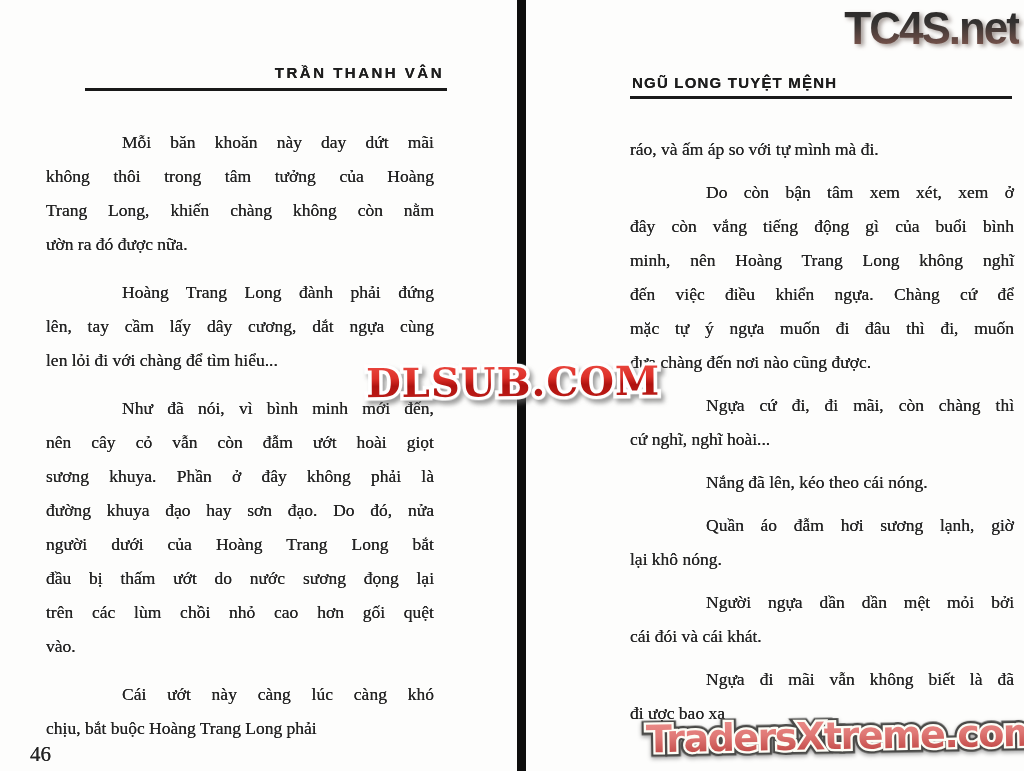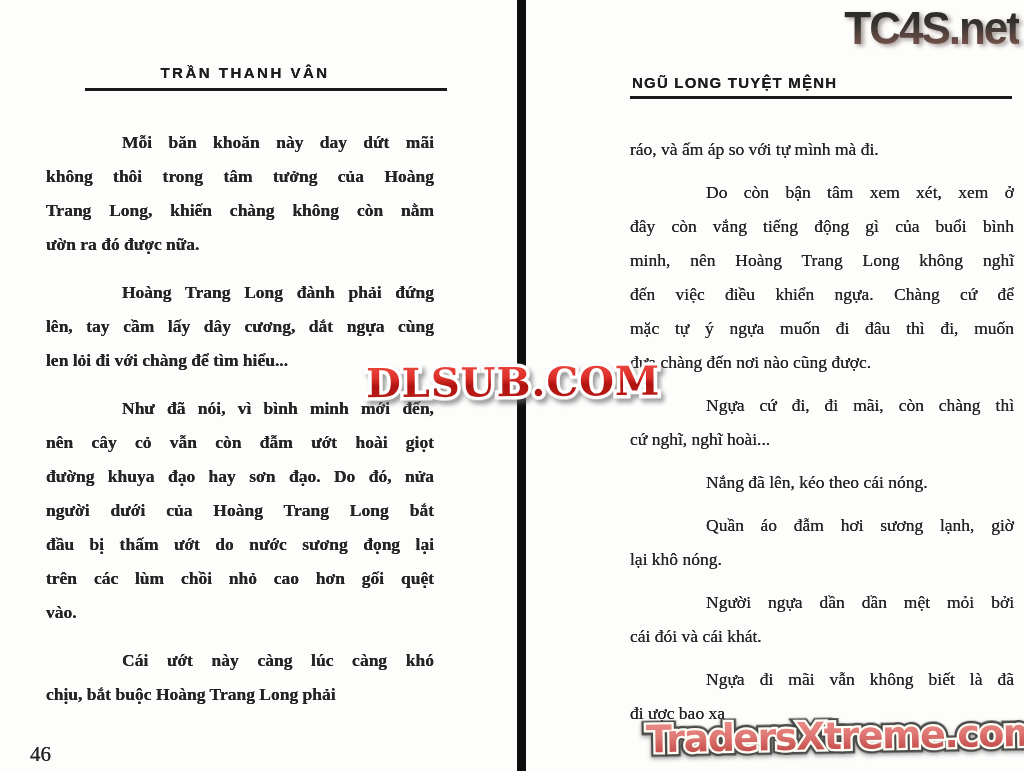--- a/index.html
+++ b/index.html
@@ -13,30 +13,30 @@
   .page-content .line{
     font-size:17.5px;line-height:34px;
     text-align:justify;text-align-last:left;
     text-shadow:0 0 .6px currentColor;
     white-space:normal;
   }
   .page-content .line.jl{text-align-last:justify;}
   .page-content .line.ind{padding-left:76px;}
   .left-content{left:46px;top:125px;width:398px;}
   .right-content{left:630px;top:132px;width:384px;}
-  .left-content .para{margin:0 10px 14px 0;font-weight:bold;}
+  .left-content .para{margin:0 10px 14px 0;}
   .right-content .para{margin:0 0 9px 0;}
 
   
   .running-head{
     position:absolute;font-family:"Liberation Sans",sans-serif;
     font-size:15px;font-weight:700;color:#1d1d1d;letter-spacing:2.5px;
     text-shadow:0 0 .5px #1d1d1d;
   }
-  .head-left{left:46px;top:64px;width:398px;text-align:center;padding-right:2px;}
+  .head-left{left:46px;top:64px;width:398px;text-align:right;padding-right:2px;}
   .head-right{left:632px;top:74px;letter-spacing:1.2px;}
   .head-rule{position:absolute;height:3px;background:#191919;}
   .rule-left{left:85px;top:88px;width:362px;}
   .rule-right{left:630px;top:96px;width:382px;}
 
   .page-number{
     position:absolute;left:30px;top:742px;
     font-size:21px;color:#242424;text-shadow:0 0 .6px currentColor;
   }
 
@@ -105,20 +105,21 @@
         <div class="line">ườn ra đó được nữa.</div>
       </div>
       <div class="para">
         <div class="line jl ind">Hoàng Trang Long đành phải đứng</div>
         <div class="line jl">lên, tay cầm lấy dây cương, dắt ngựa cùng</div>
         <div class="line">len lỏi đi với chàng để tìm hiểu...</div>
       </div>
       <div class="para">
         <div class="line jl ind">Như đã nói, vì bình minh mới đến,</div>
         <div class="line jl">nên cây cỏ vẫn còn đẫm ướt hoài giọt</div>
+        <div class="line jl">sương khuya. Phần ở đây không phải là</div>
         <div class="line jl">đường khuya đạo hay sơn đạo. Do đó, nửa</div>
         <div class="line jl">người dưới của Hoàng Trang Long bắt</div>
         <div class="line jl">đầu bị thấm ướt do nước sương đọng lại</div>
         <div class="line jl">trên các lùm chồi nhỏ cao hơn gối quệt</div>
         <div class="line">vào.</div>
       </div>
       <div class="para">
         <div class="line jl ind">Cái ướt này càng lúc càng khó</div>
         <div class="line">chịu, bắt buộc Hoàng Trang Long phải</div>
       </div>

